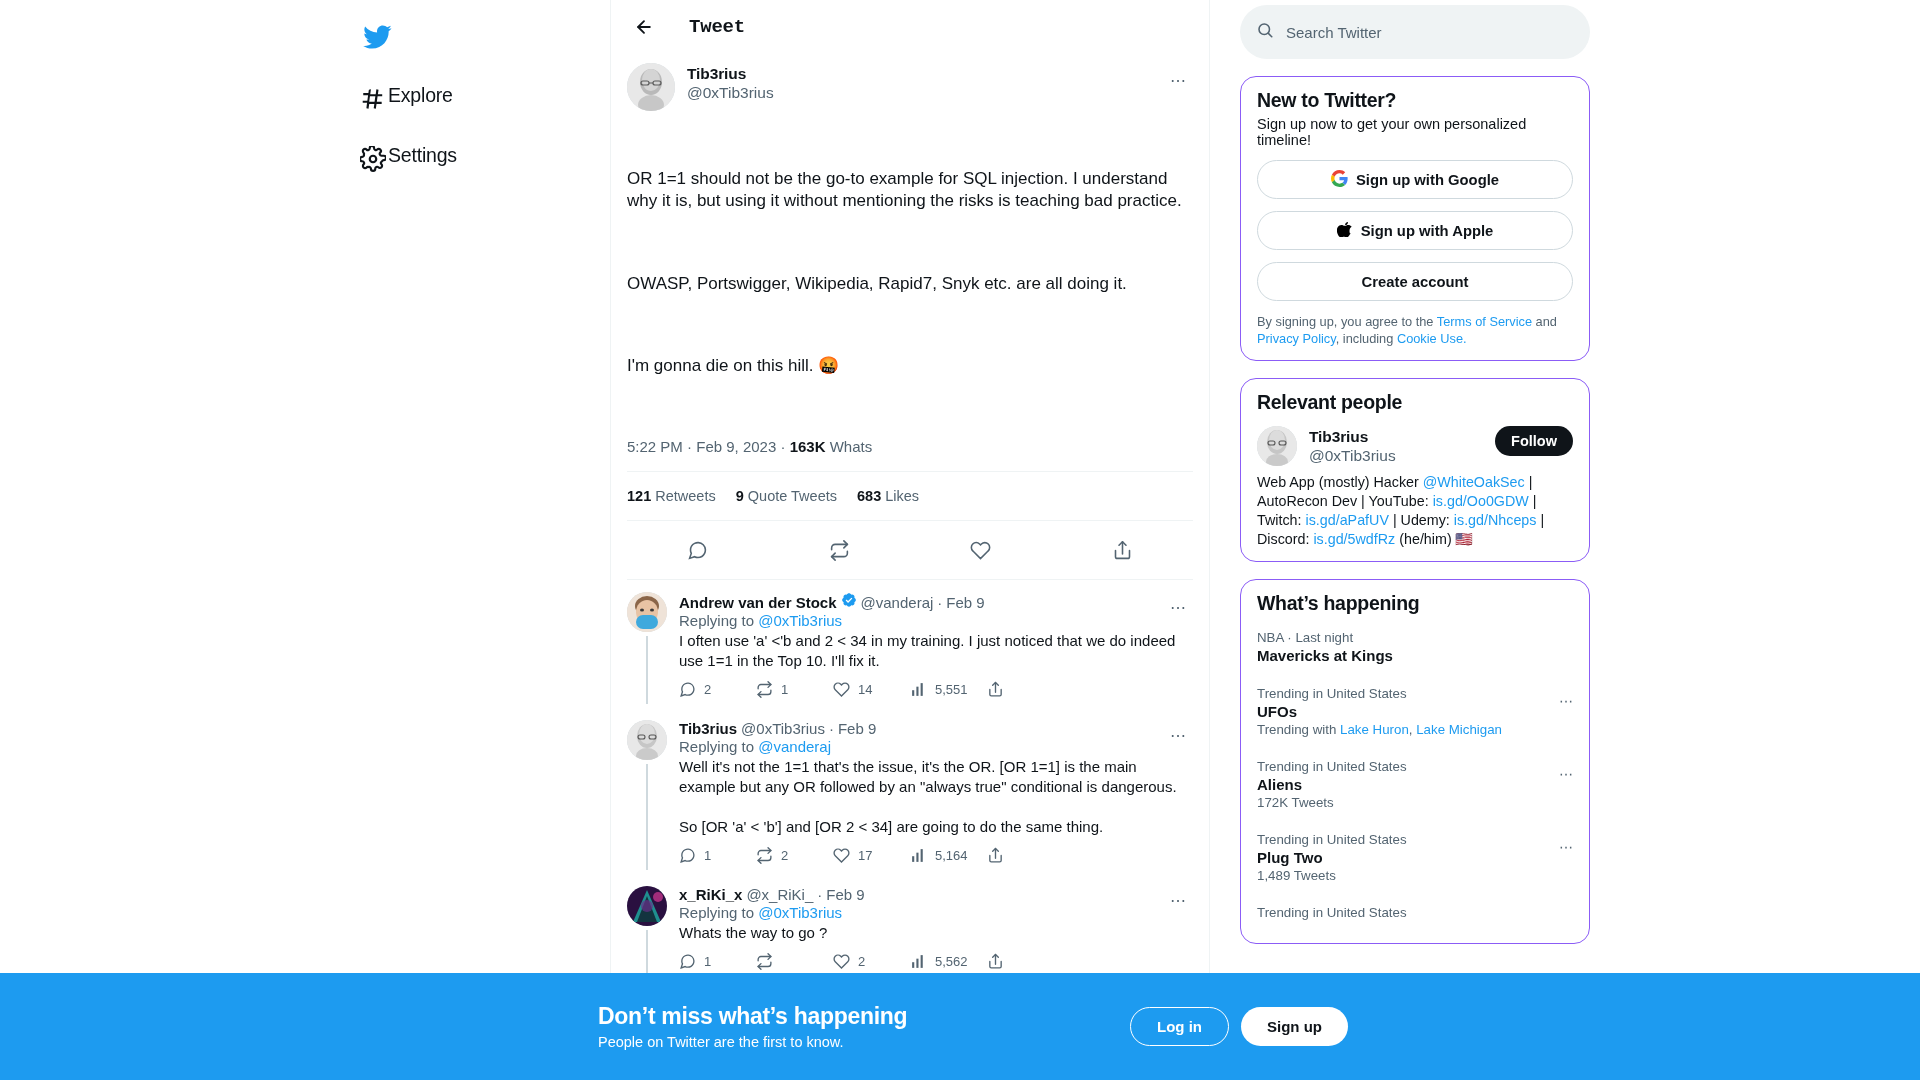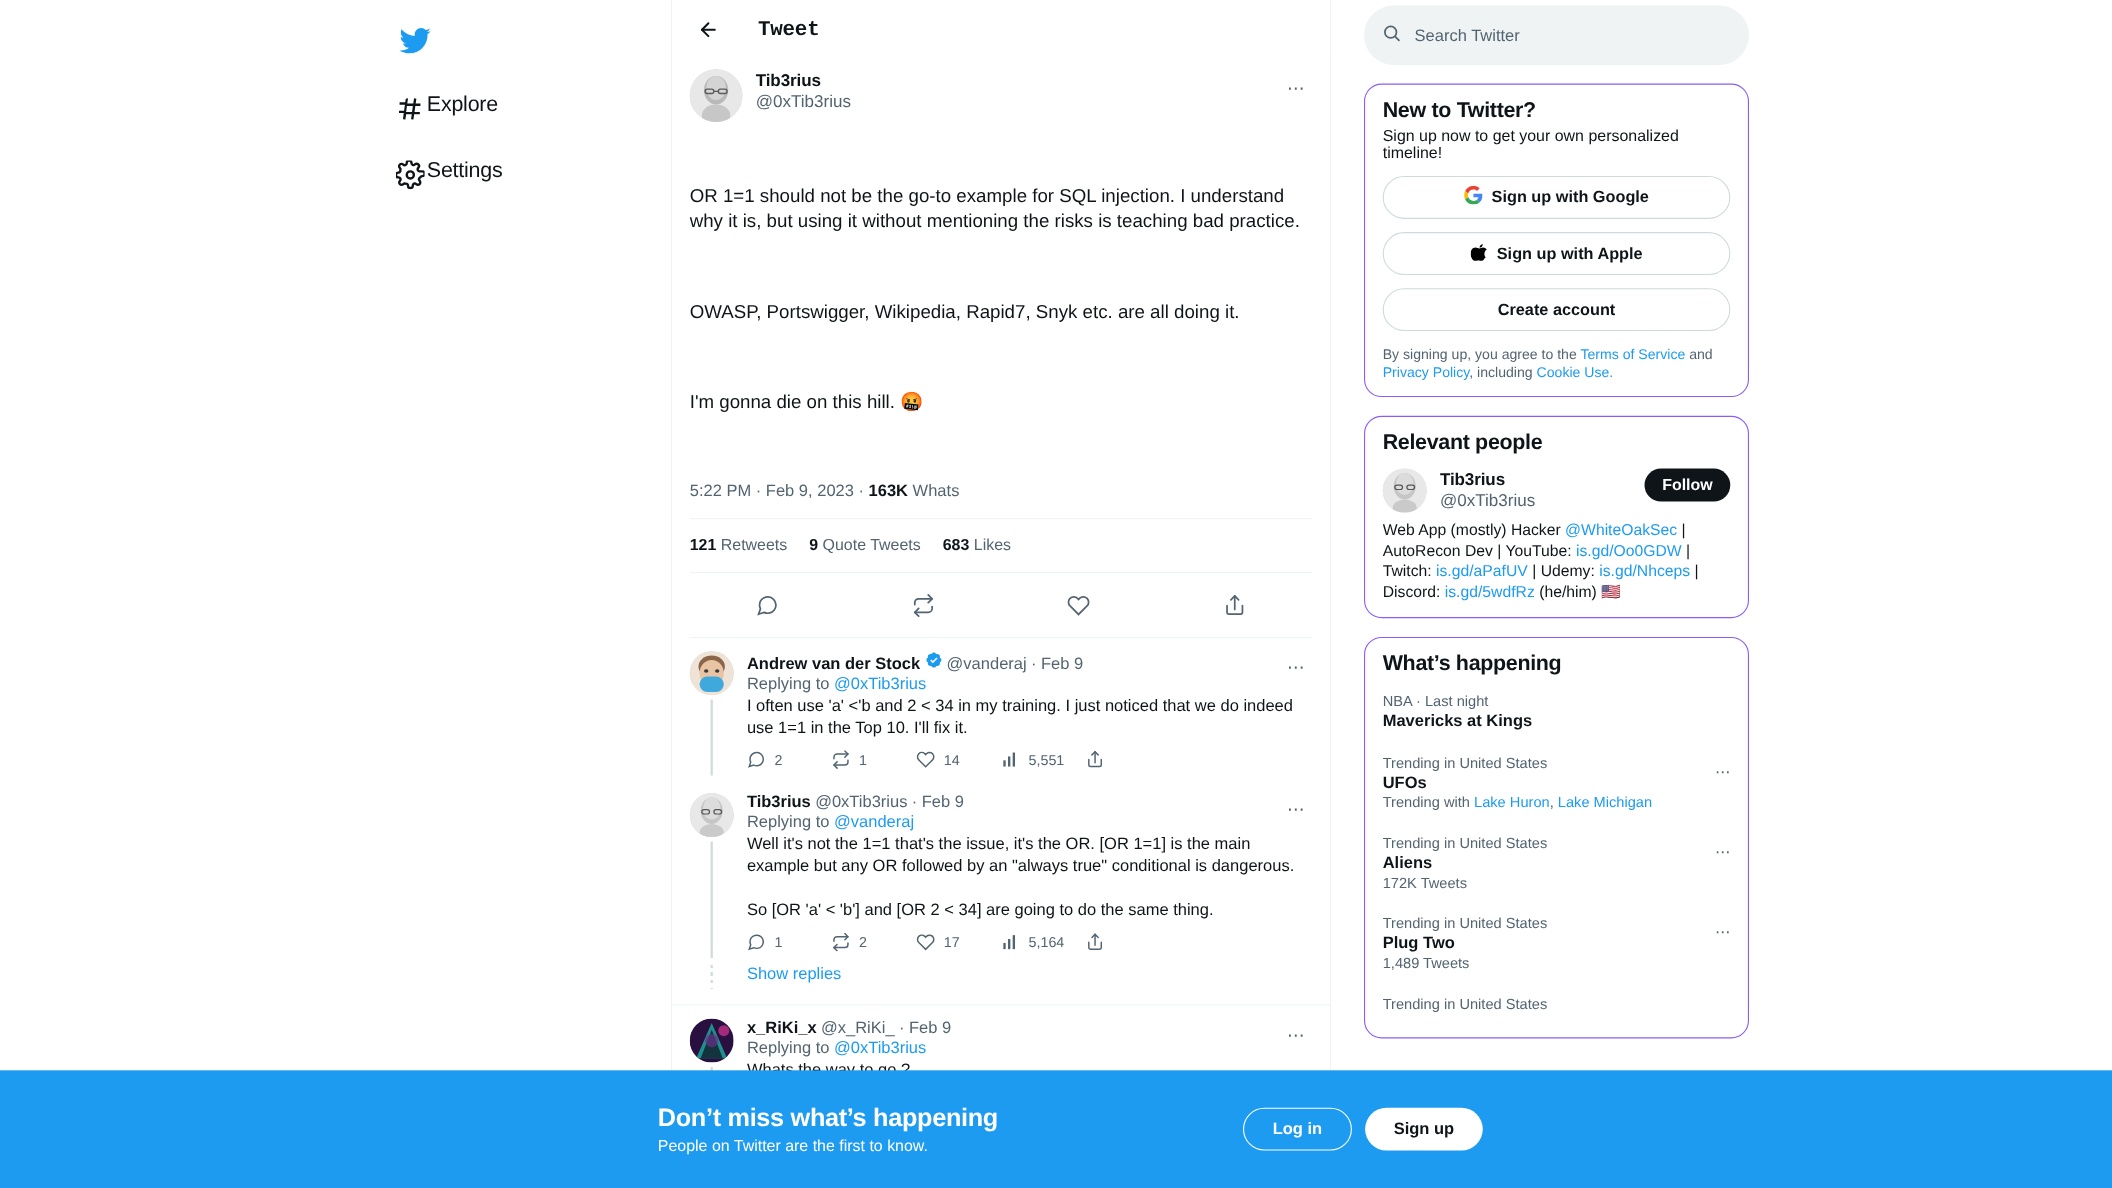--- a/index.html
+++ b/index.html
@@ -387,26 +387,20 @@
                 <path d="M4 12v7a2 2 0 002 2h12a2 2 0 002-2v-7"></path>
                 <path d="M16 6l-4-4-4 4"></path>
                 <path d="M12 2v14"></path>
               </svg>
           </div>
         </div>
       </div>
       <div class="more-dots-r">⋯</div>
     </div>
 
-    <div class="show-replies-row">
-      <div class="dotted-col">
-          <div class="dotted"></div>
-        </div>
-      <div class="show-replies">Show replies</div>
-    </div>
 
     <div class="reply nobord">
       <div class="reply-left">
         <div class="avatar av40">
           <svg width="40" height="40" viewBox="0 0 40 40">
               <rect width="40" height="40" fill="#2a1040"></rect>
               <path d="M20 4 L34 36 L6 36 Z" fill="#1f8f8f"></path>
               <path d="M20 10 L30 36 L10 36 Z" fill="#13343f"></path>
               <circle cx="20" cy="20" r="6" fill="#6a2f8a" opacity="0.7"></circle>
               <circle cx="31" cy="11" r="5" fill="#c0338a" opacity="0.8"></circle>

